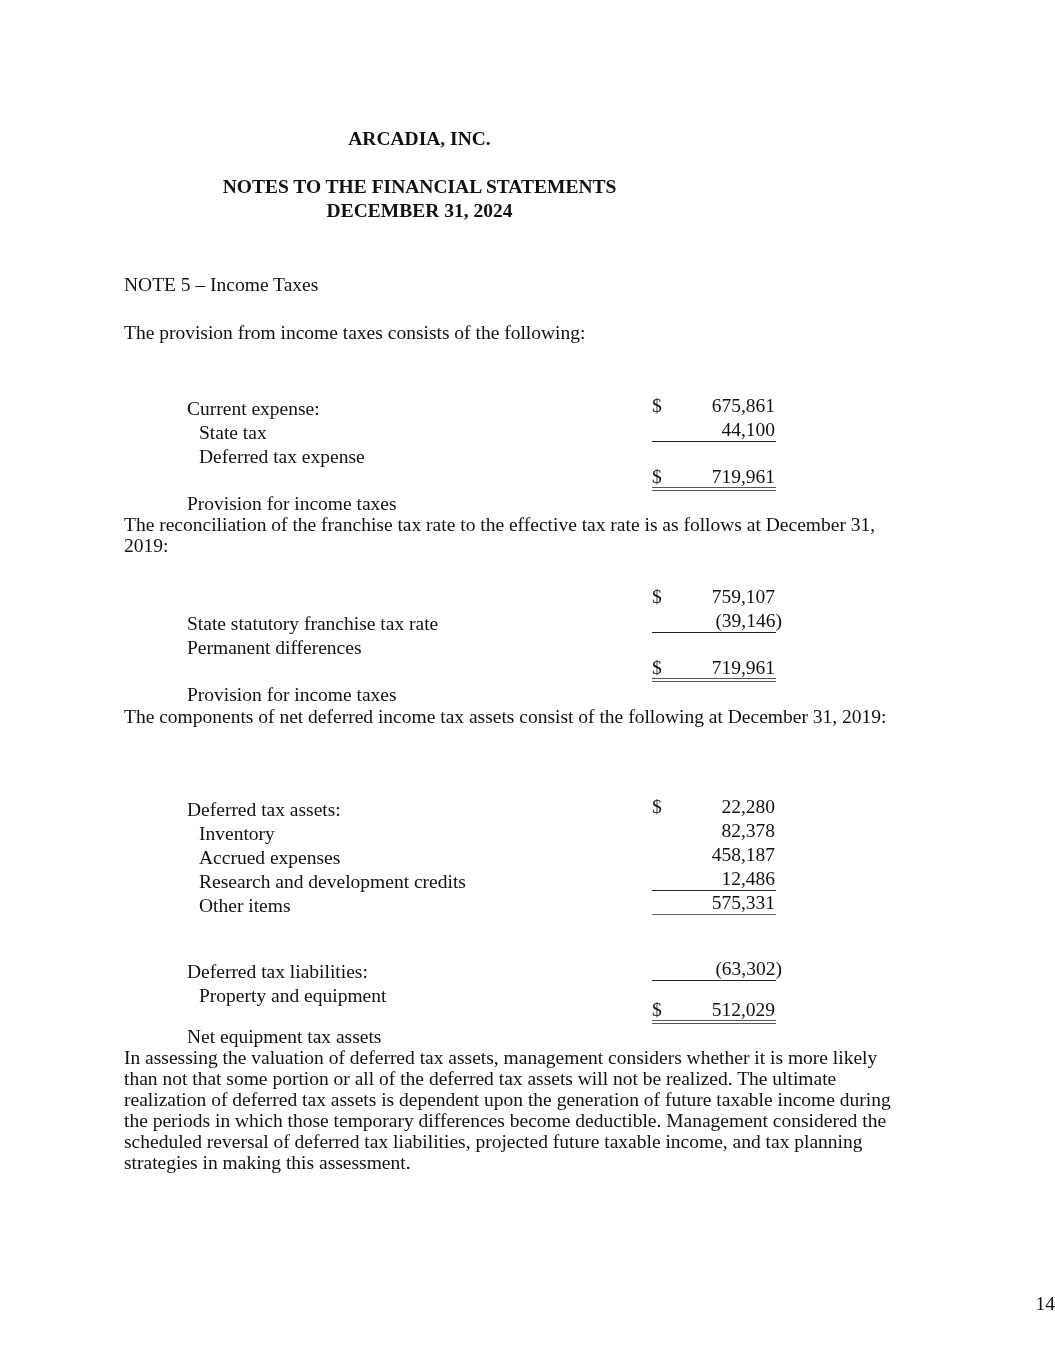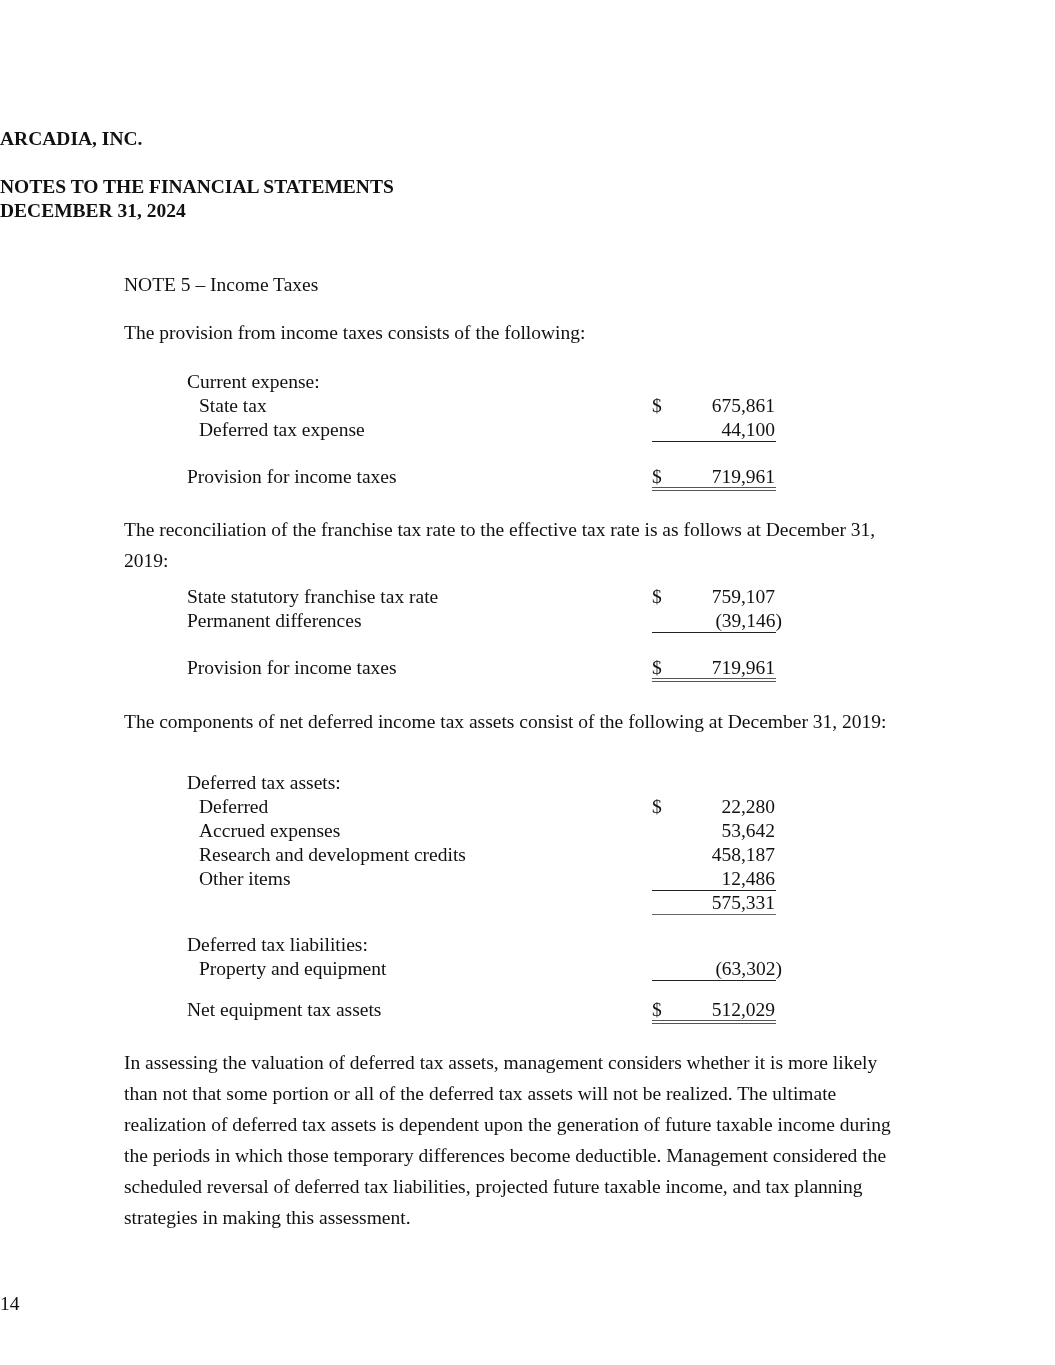--- a/index.html
+++ b/index.html
@@ -1,22 +1,22 @@
 <!DOCTYPE html>
 <html><head>
 <meta charset="utf-8">
 <style>
   html, body { margin: 0; padding: 0; background: #ffffff; }
   body { width: 1055px; height: 1365px; position: relative; overflow: hidden;
          font-family: "Liberation Serif", "DejaVu Serif", serif; color: #111; font-size: 19.5px; }
   .abs { position: absolute; white-space: nowrap; }
-  .center { left: 0; width: 839px; font-weight: bold; }
+  .center { left: 0; width: 839px; text-align: center; font-weight: bold; }
   .bold { font-weight: normal; }
-  .para { position: absolute; left: 124px; width: 790px; line-height: 31px; white-space: normal; }
-  .lbl { position: absolute; white-space: nowrap; }
+  .para { position: absolute; left: 124px; width: 790px; line-height: 21px; white-space: normal; }
+  .lbl { position: absolute; white-space: nowrap; margin-top: 27px; }
   .dollar { position: absolute; left: 652px; }
   .num { position: absolute; right: 280px; text-align: right; white-space: nowrap; }
   .num.paren { right: 273px; }
   .rule { position: absolute; left: 652px; width: 124px; height: 0; border-top: 1px solid #222; }
   .dbl { position: absolute; left: 652px; width: 124px; height: 2px; border-top: 1px solid #555; border-bottom: 1px solid #555; }
 </style>
 </head>
 <body>
 
 <div class="abs center" style="top:128px;">ARCADIA, INC.</div>
@@ -70,27 +70,27 @@
   </div>
   <div class="dbl" style="top:678px;"></div>
 </div>
 
 <div class="para" style="top:706px;">The components of net deferred income tax assets consist of the following at December 31, 2019:</div>
 
 <div>
   <div class="lbl" style="left:187px; top:772px;">Deferred tax assets:</div>
 
   <div>
-    <div class="lbl" style="left:199px; top:796px;">Deferred</div>
+    <div class="lbl" style="left:199px; top:796px;">Inventory</div>
     <div class="dollar" style="top:796px;">$</div>
     <div class="num" style="top:796px;">22,280</div>
   </div>
   <div>
     <div class="lbl" style="left:199px; top:820px;">Accrued expenses</div>
-    <div class="num" style="top:820px;">53,642</div>
+    <div class="num" style="top:820px;">82,378</div>
   </div>
   <div>
     <div class="lbl" style="left:199px; top:844px;">Research and development credits</div>
     <div class="num" style="top:844px;">458,187</div>
   </div>
   <div>
     <div class="lbl" style="left:199px; top:868px;">Other items</div>
     <div class="num" style="top:868px;">12,486</div>
   </div>
   <div class="rule" style="top:890px;"></div>
@@ -107,13 +107,13 @@
   <div>
     <div class="lbl" style="left:187px; top:999px;">Net equipment tax assets</div>
     <div class="dollar" style="top:999px;">$</div>
     <div class="num" style="top:999px;">512,029</div>
   </div>
   <div class="dbl" style="top:1020px;"></div>
 </div>
 
 <div class="para" style="top:1047px;">In assessing the valuation of deferred tax assets, management considers whether it is more likely than not that some portion or all of the deferred tax assets will not be realized.  The ultimate realization of deferred tax assets is dependent upon the generation of future taxable income during the periods in which those temporary differences become deductible. Management considered the scheduled reversal of deferred tax liabilities, projected future taxable income, and tax planning strategies in making this assessment.</div>
 
-<div class="abs" style="left:0; width:1055px; text-align:left; top:1293px;">14</div>
+<div class="abs" style="left:0; width:1055px; text-align:right; top:1293px;">14</div>
 
 </body></html>

